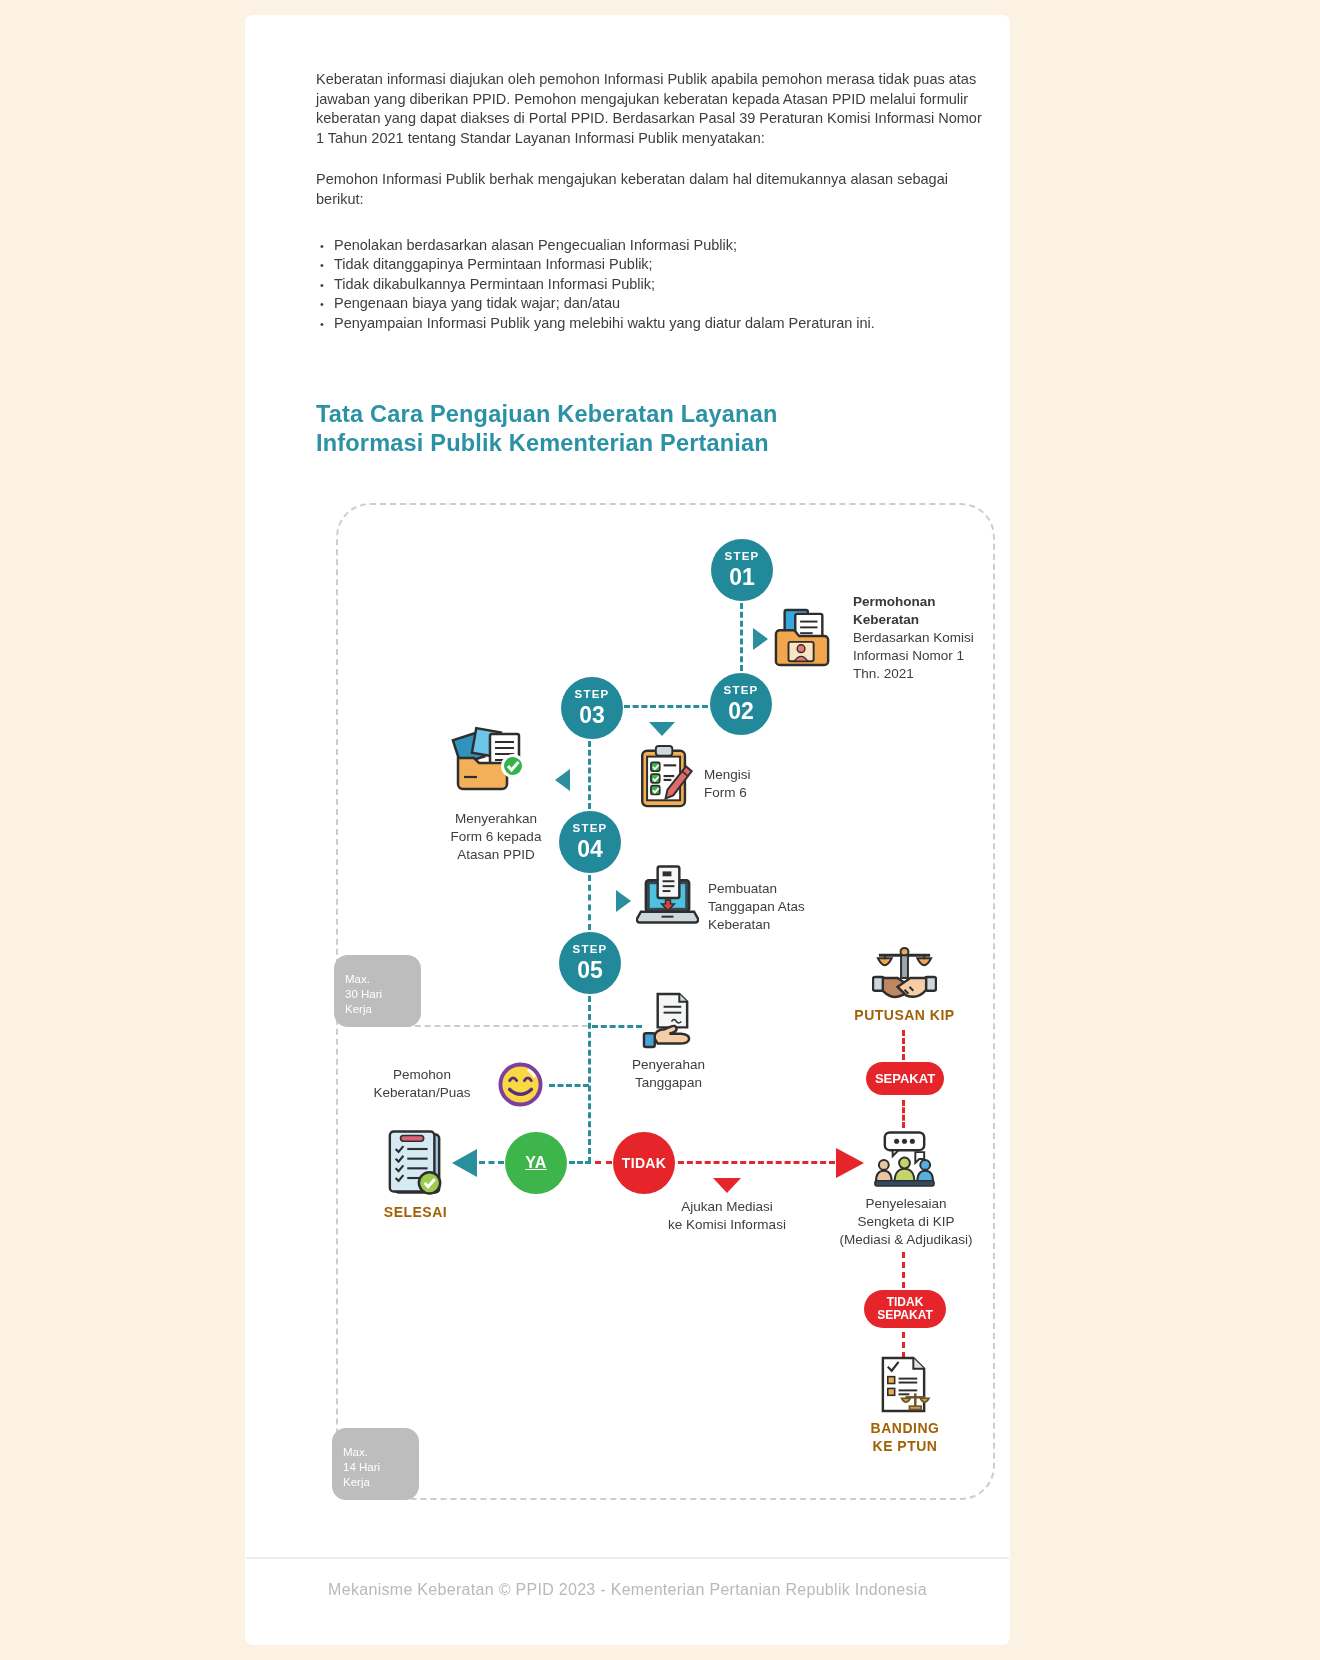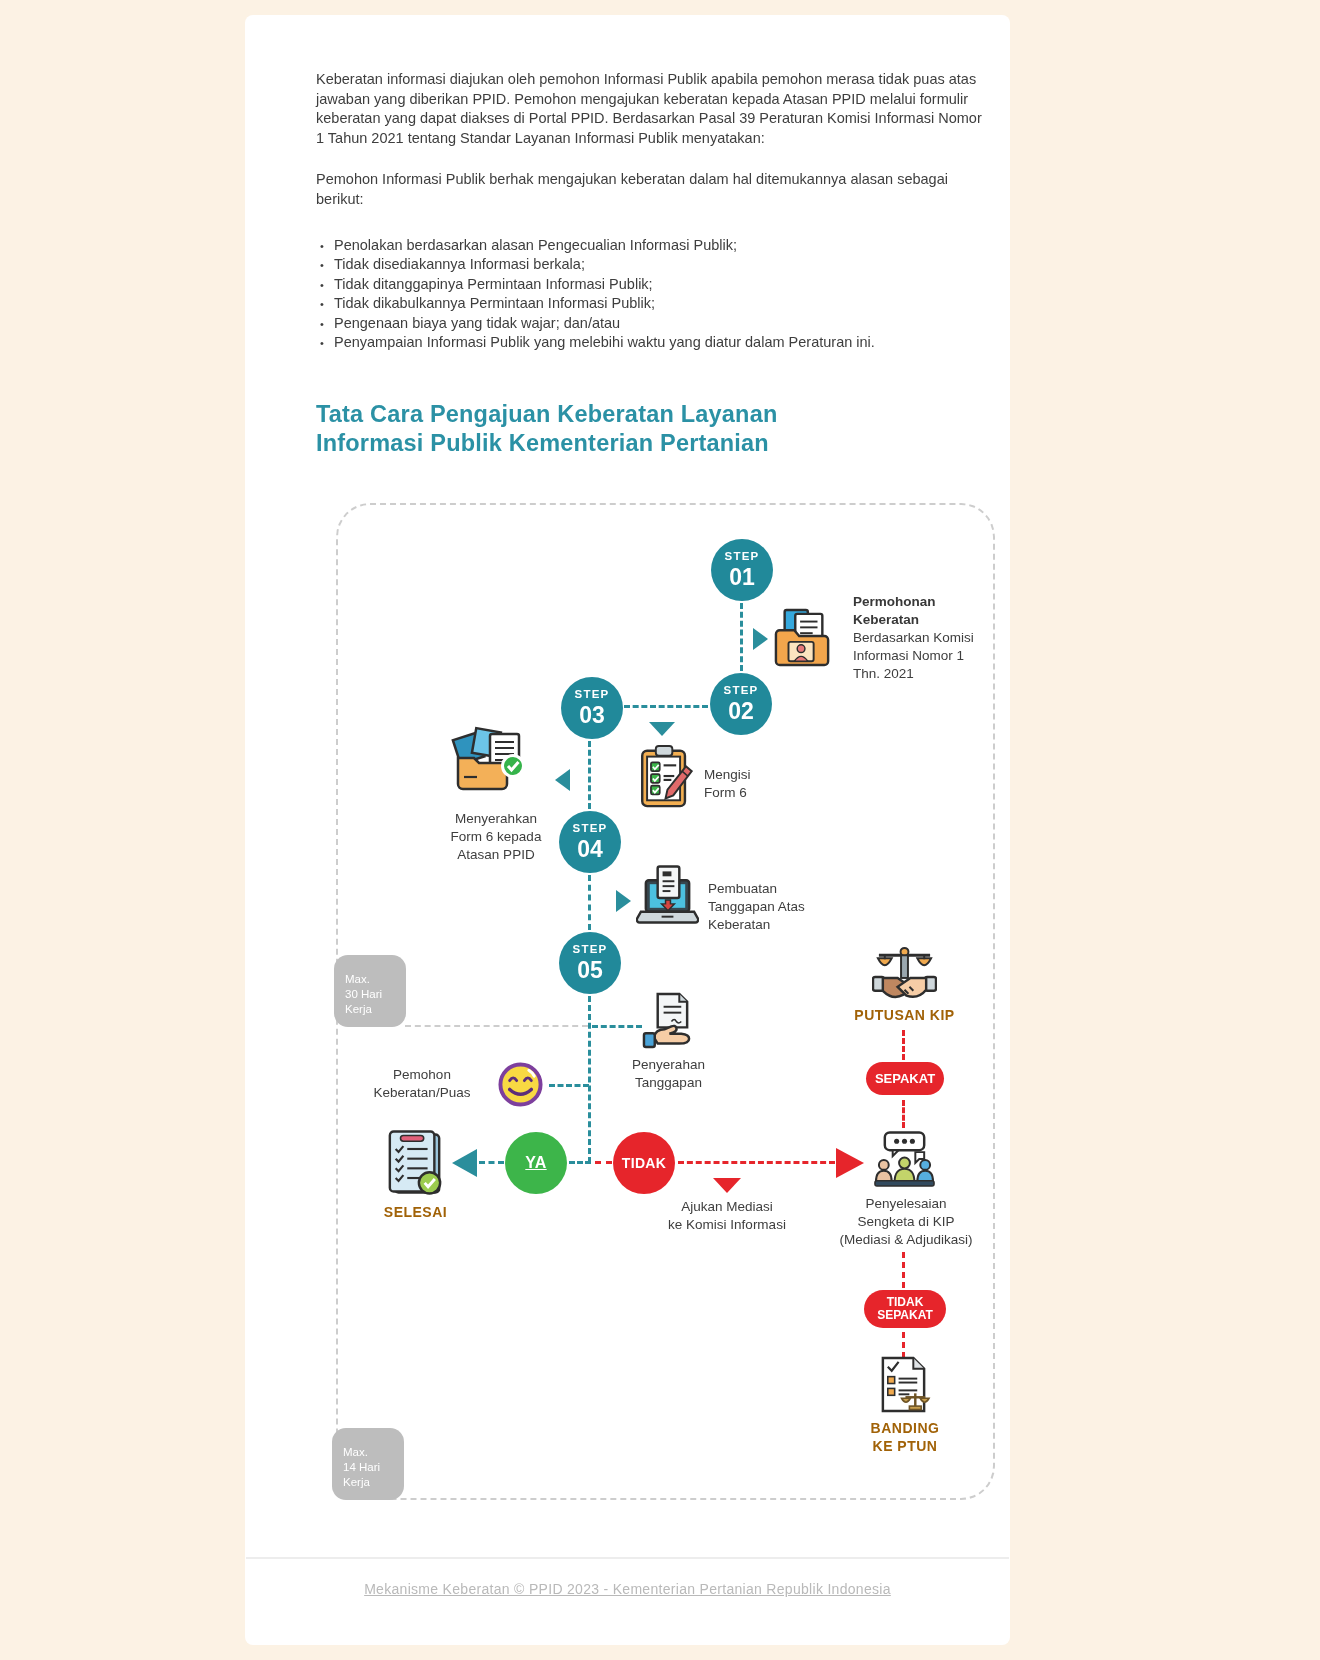--- a/index.html
+++ b/index.html
@@ -11,21 +11,21 @@
   .page{position:relative;width:1320px;height:1660px;background:#fcf2e4;overflow:hidden;}
   .card{position:absolute;left:245px;top:15px;width:765px;height:1630px;background:#ffffff;border-radius:8px;}
   .abs{position:absolute;}
   .body-text{font-size:14.5px;line-height:19.5px;color:var(--ink);}
   .bullets{list-style:none;}
   .bullets li{position:relative;padding-left:16px;font-size:14.5px;line-height:19.4px;color:var(--ink);}
   .bullets li::before{content:"•";position:absolute;left:2px;font-size:11px;top:1px;color:var(--ink);}
   .heading{font-size:23.5px;font-weight:600;line-height:29px;color:var(--heading);letter-spacing:.2px;}
   
   .flow-border{border:2.5px dashed #cdcdcd;border-radius:34px;}
-  .durbox{width:72px;height:72px;background:var(--graybox);border-radius:14px;color:#fff;
+  .durbox{width:87px;height:72px;background:var(--graybox);border-radius:14px;color:#fff;
           font-size:11.5px;line-height:15px;padding:17px 16px 0 11px;}
   
   .step{width:62px;height:62px;border-radius:50%;background:var(--teal);color:#fff;
         display:flex;flex-direction:column;align-items:center;justify-content:center;}
   .step .t{font-size:11.5px;font-weight:700;letter-spacing:1.2px;line-height:1;margin-bottom:3px;}
   .step .n{font-size:23px;font-weight:800;line-height:1;}
   .decision{width:62px;height:62px;border-radius:50%;color:#fff;font-weight:700;
             display:flex;align-items:center;justify-content:center;letter-spacing:.3px;}
   .pill{background:var(--red);color:#fff;font-weight:700;display:flex;flex-direction:column;
         align-items:center;justify-content:center;text-align:left;}
@@ -42,35 +42,34 @@
   .tri.d{border-left:13px solid transparent;border-right:13px solid transparent;border-top:14px solid var(--teal-dash);}
   .tri.l.big{border-top-width:14px;border-bottom-width:14px;border-right-width:25px;}
   .tri.r.red{border-left-color:var(--red);border-top-width:15px;border-bottom-width:15px;border-left-width:28px;}
   .tri.d.red{border-top-color:var(--red);border-left-width:14px;border-right-width:14px;border-top-width:15px;}
   
   .ft{font-size:13.5px;line-height:18px;color:var(--ink);font-weight:500;}
   .ft .b{font-weight:700;color:#383838;}
   .ft.center{text-align:center;}
   .caps{font-size:14px;font-weight:700;color:#a16207;letter-spacing:.5px;text-align:center;line-height:18px;}
   .footer-divider{height:2px;background:#ededed;}
-  .footer-text{font-size:14px;color:#b9b9b9;text-align:center;letter-spacing:.3px;text-decoration:underline;}
+  .footer-text{font-size:16px;color:#b9b9b9;text-align:center;letter-spacing:.3px;}
   svg{display:block;width:100%;height:100%;}
 </style>
 </head>
 <body>
 
 <div class="page">
   <div class="card"></div>
 
   <div class="abs body-text" style="left:316px;top:70px;width:670px;">Keberatan informasi diajukan oleh pemohon Informasi Publik apabila pemohon merasa tidak puas atas jawaban yang diberikan PPID. Pemohon mengajukan keberatan kepada Atasan PPID melalui formulir keberatan yang dapat diakses di Portal PPID. Berdasarkan Pasal 39 Peraturan Komisi Informasi Nomor 1 Tahun 2021 tentang Standar Layanan Informasi Publik menyatakan:</div>
   <div class="abs body-text" style="left:316px;top:170px;width:670px;">Pemohon Informasi Publik berhak mengajukan keberatan dalam hal ditemukannya alasan sebagai berikut:</div>
 
   <ul class="abs bullets" style="left:318px;top:236px;width:662px;">
     <li>Penolakan berdasarkan alasan Pengecualian Informasi Publik;</li>
-    <li>Tidak disediakannya Informasi berkala;</li>
     <li>Tidak ditanggapinya Permintaan Informasi Publik;</li>
     <li>Tidak dikabulkannya Permintaan Informasi Publik;</li>
     <li>Pengenaan biaya yang tidak wajar; dan/atau</li>
     <li>Penyampaian Informasi Publik yang melebihi waktu yang diatur dalam Peraturan ini.</li>
   </ul>
 
   <div class="abs heading" style="left:316px;top:400px;width:560px;">
     <div>Tata Cara Pengajuan Keberatan Layanan</div>
     <div>Informasi Publik Kementerian Pertanian</div>
   </div>

